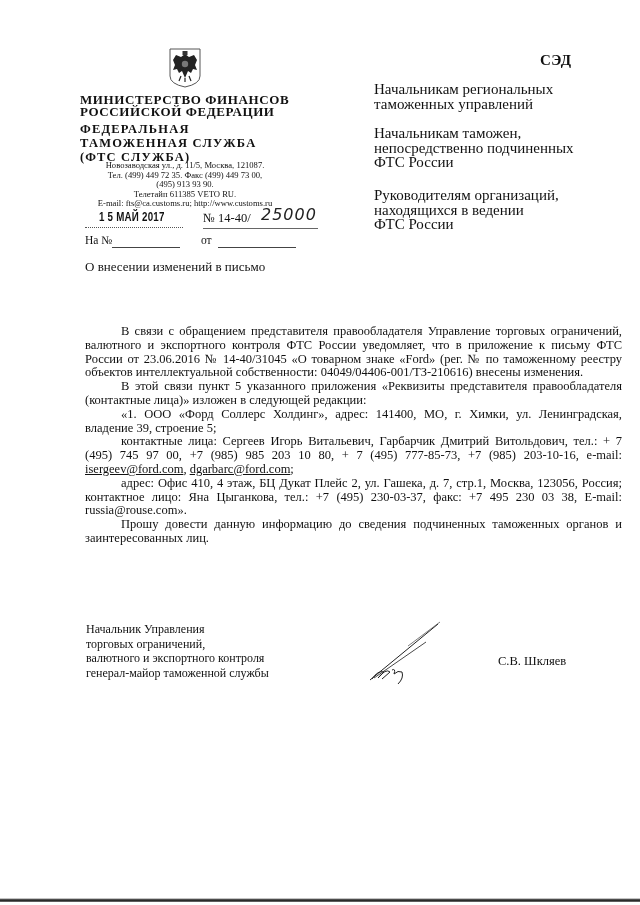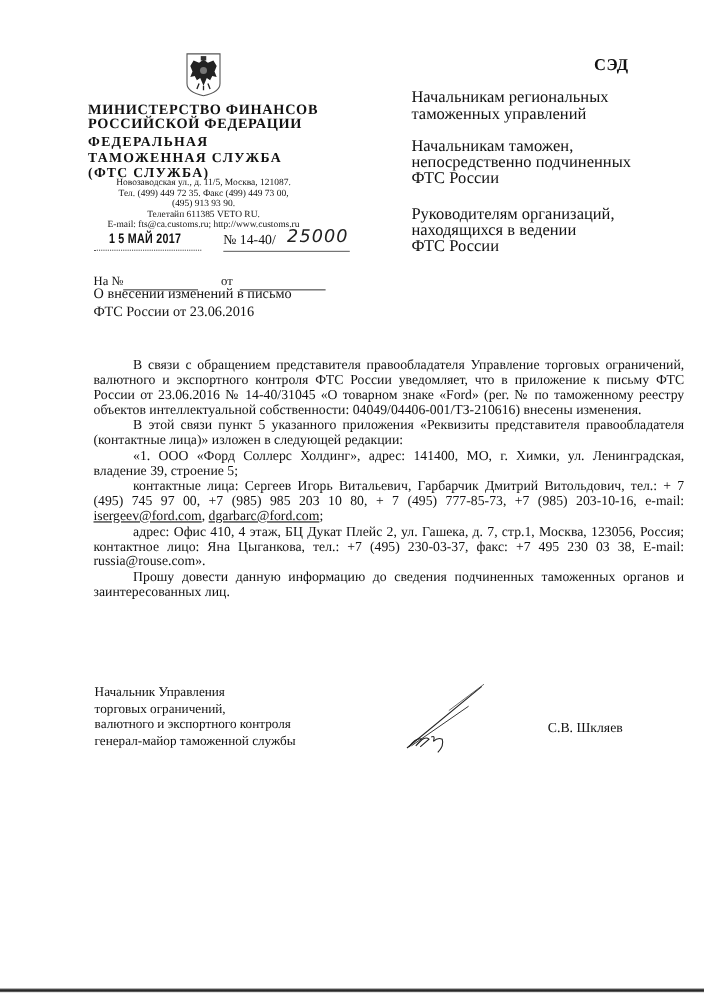--- a/index.html
+++ b/index.html
@@ -14,21 +14,21 @@
     .service { left: 80px; top: 122px; width: 210px; text-align: left; font-size: 12.5px; font-weight: bold; line-height: 14px; letter-spacing: 1.2px; }
     .address { left: 80px; top: 161px; width: 210px; text-align: center; font-size: 8.6px; line-height: 9.6px; }
 
     .reg-row { left: 85px; top: 209px; width: 250px; height: 20px; }
     .reg-date { position: absolute; left: 14px; top: 1px; font-family: "Liberation Sans", sans-serif; font-weight: bold; font-size: 12.5px; letter-spacing: 0.3px; transform: scaleX(0.78); transform-origin: left; }
     .reg-date-line { position: absolute; left: 0; top: 18px; width: 98px; border-top: 1px dotted #555; }
     .reg-num { position: absolute; left: 118px; top: 2px; font-size: 12.5px; }
     .reg-handnum { position: absolute; left: 176px; top: -4px; font-family: "DejaVu Sans", sans-serif; font-style: italic; font-size: 16px; letter-spacing: 1px; color: #222; }
     .reg-num-line { position: absolute; left: 118px; top: 19px; width: 115px; border-top: 1px solid #666; }
 
-    .ref-row { left: 85px; top: 250px; width: 250px; height: 16px; font-size: 11.5px; }
+    .ref-row { left: 85px; top: 234px; width: 250px; height: 16px; font-size: 11.5px; }
     .ref-na { position: absolute; left: 0; top: 0; }
     .ref-na-line { position: absolute; left: 27px; top: 13px; width: 68px; border-top: 1px solid #444; }
     .ref-ot { position: absolute; left: 116px; top: 0; }
     .ref-ot-line { position: absolute; left: 133px; top: 13px; width: 78px; border-top: 1px solid #444; }
 
     .subject { left: 85px; top: 259px; font-size: 13px; line-height: 15.5px; width: 260px; }
 
     .addressee { left: 374px; font-size: 15px; line-height: 14.5px; width: 240px; }
     .addr1 { top: 82px; }
     .addr2 { top: 126px; }
@@ -88,21 +88,20 @@
 
 <div class="abs ref-row">
   <span class="ref-na">На №</span>
   <span class="ref-na-line"></span>
   <span class="ref-ot">от</span>
   <span class="ref-ot-line"></span>
 </div>
 
 <div class="abs subject">
   <div>О внесении изменений в письмо</div>
-  <div>ФТС России от 23.06.2016</div>
 </div>
 
 <div class="abs addressee addr1">
   <div>Начальникам региональных</div>
   <div>таможенных управлений</div>
 </div>
 <div class="abs addressee addr2">
   <div>Начальникам таможен,</div>
   <div>непосредственно подчиненных</div>
   <div>ФТС России</div>

